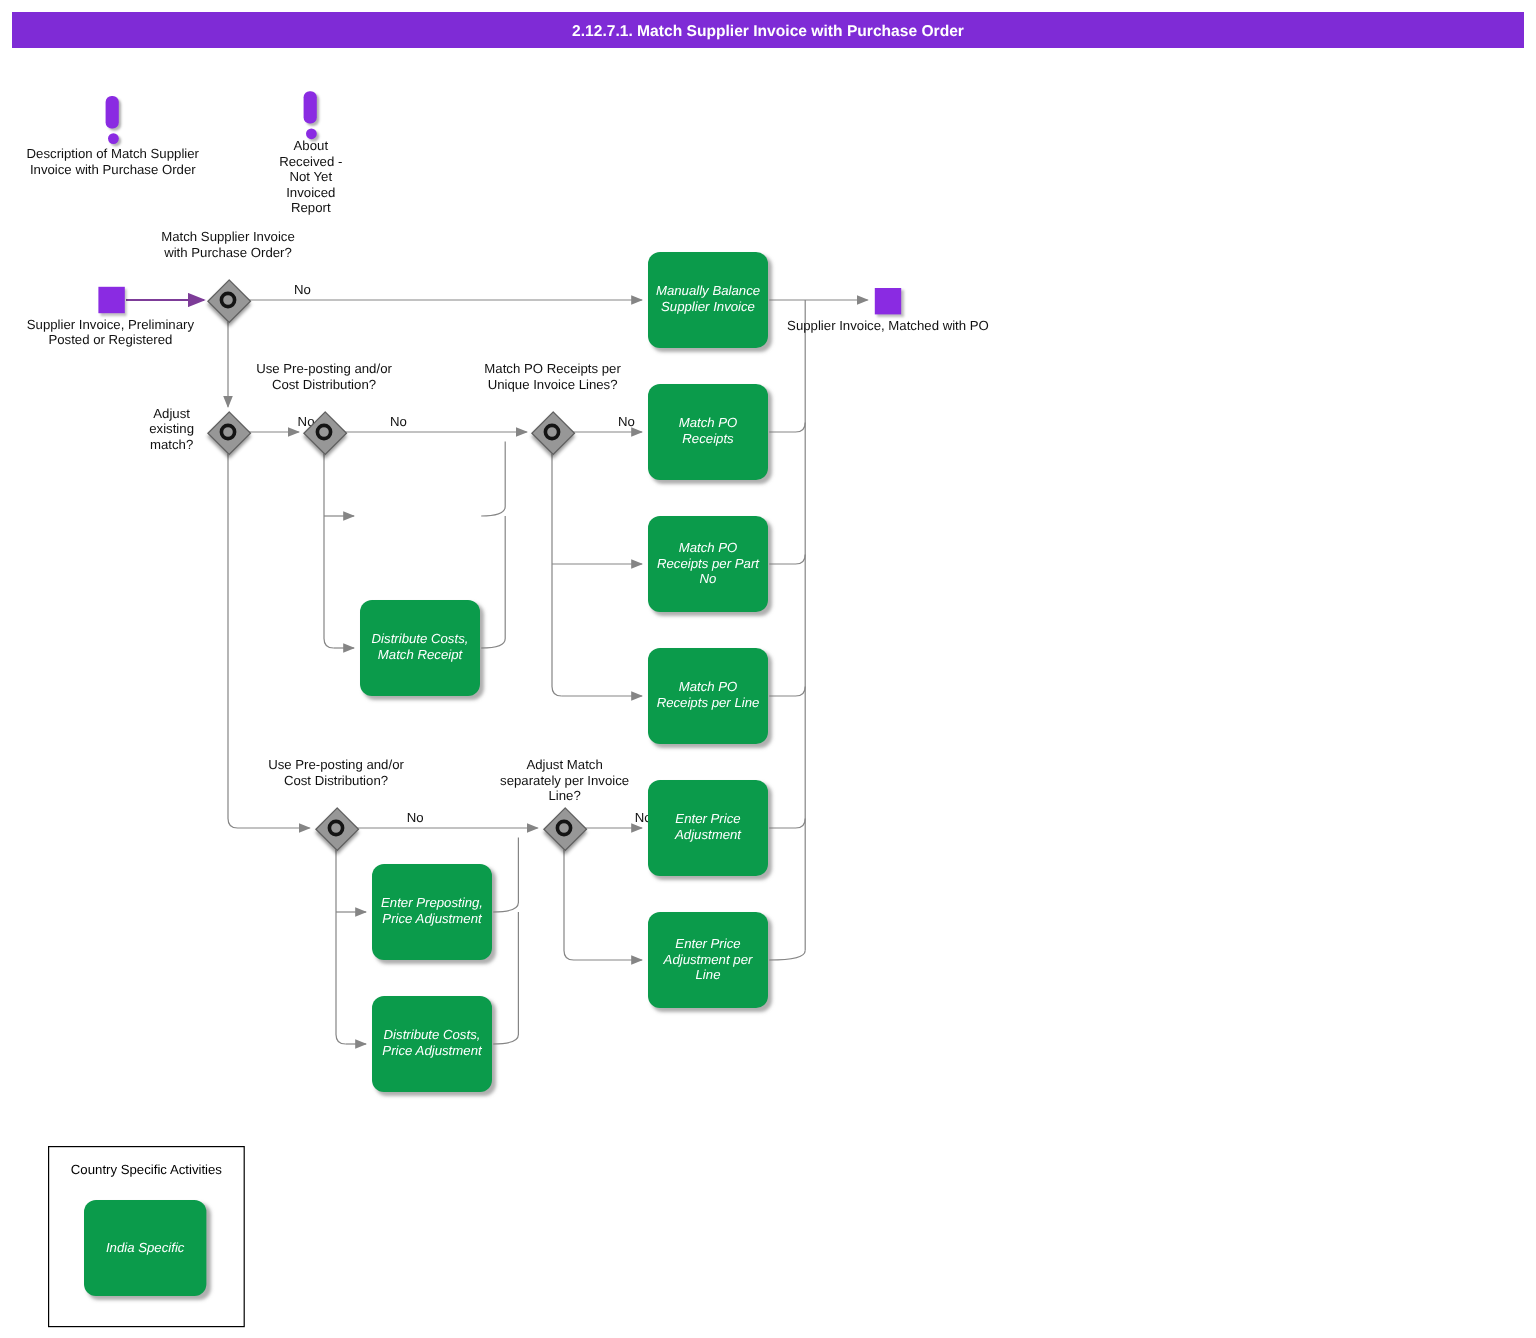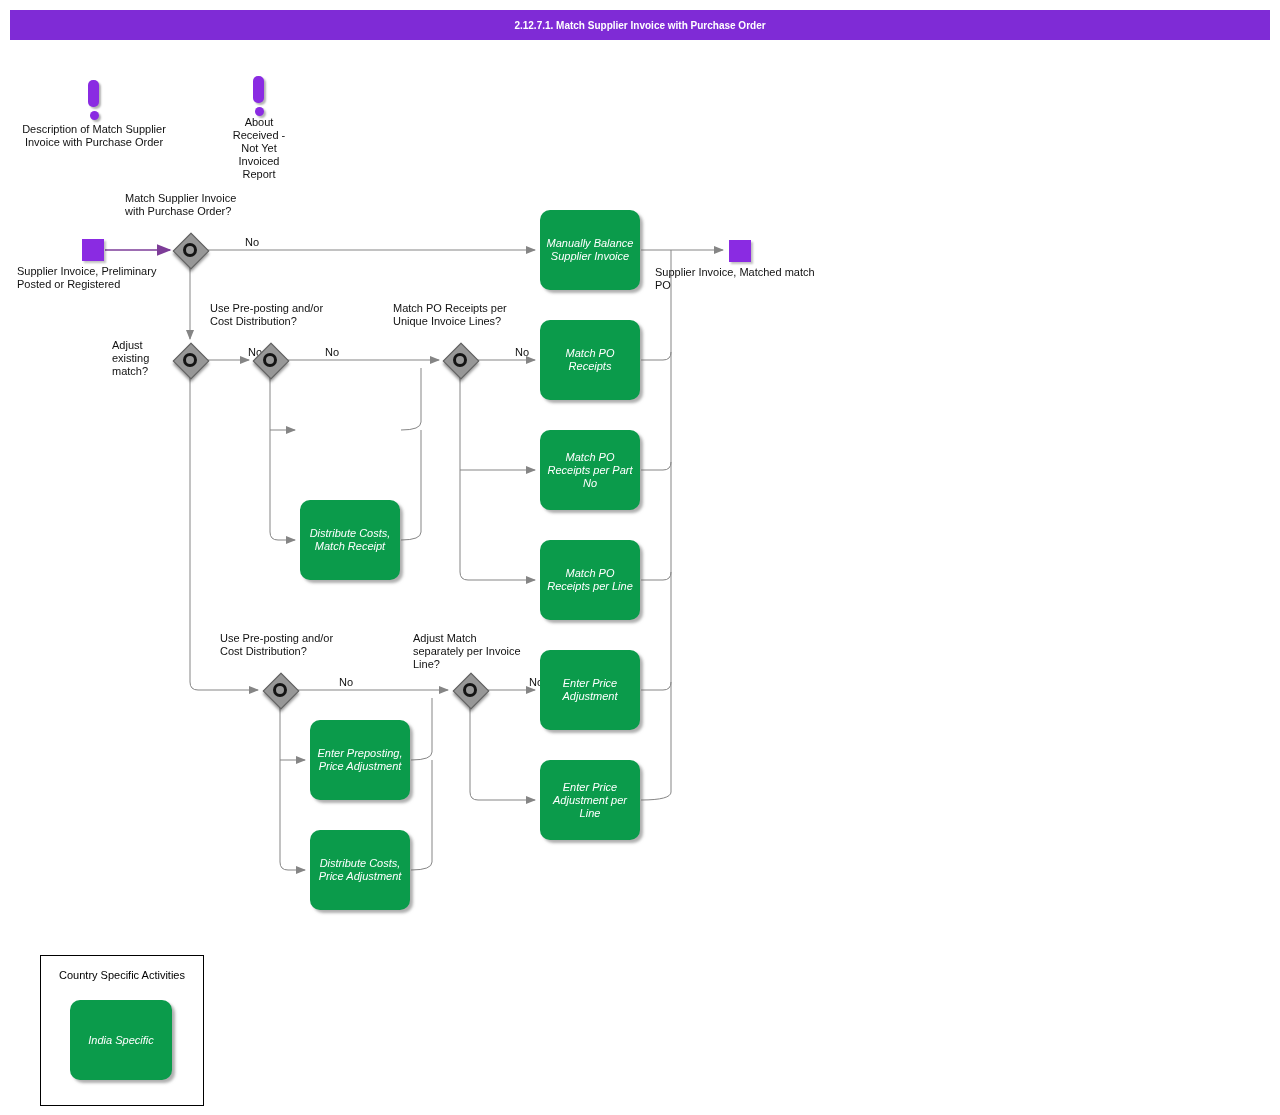--- a/index.html
+++ b/index.html
@@ -2,32 +2,32 @@
 <html style="--title_bg: #7f2bd6; --node_purple: #8a2be2; --activity_green: #0b9b4b; --connector: #858585; --diamond_fill: #979797; --start_arrow: #7d3c98;"><head>
 <meta charset="utf-8">
 <style>
   html,body{margin:0;padding:0;background:#ffffff;}
   .canvas{
     position:relative;width:1280px;height:1115px;background:#ffffff;overflow:hidden;
     font-family:"Liberation Sans", "DejaVu Sans", sans-serif;font-size:11px;color:#111;
   }
   .titlebar{
     position:absolute;left:10px;top:10px;width:1260px;height:30px;
-    background:var(--title_bg,#7f2bd6);color:#fff;font-weight:bold;font-size:10px;
+    background:var(--title_bg,#7f2bd6);color:#fff;font-weight:bold;font-size:13px;
     display:flex;align-items:center;justify-content:center;
   }
   svg.wires{position:absolute;left:0;top:0;width:1280px;height:1115px;}
   .conn{stroke:var(--connector,#858585);stroke-width:1;fill:none;}
   .conn-purple{stroke:var(--start_arrow,#7d3c98);stroke-width:1.5;fill:none;}
   .mk-gray{fill:var(--connector,#858585);}
   .mk-purple{fill:var(--start_arrow,#7d3c98);}
 
   .sq{position:absolute;width:22px;height:22px;background:var(--node_purple,#8a2be2);
       box-shadow:2px 2px 2px rgba(0,0,0,0.25);}
-  .lbl{position:absolute;text-align:left;line-height:13px;color:#111;}
+  .lbl{position:absolute;text-align:center;line-height:13px;color:#111;}
   .no-lbl{position:absolute;color:#111;padding-left:36px;}
 
   .diamond{position:absolute;width:34px;height:34px;}
   .diamond .shape{position:absolute;left:5px;top:5px;width:24px;height:24px;
       transform:rotate(45deg);background:var(--diamond_fill,#979797);
       border:1px solid #5f5f5f;box-shadow:2px 2px 3px rgba(0,0,0,0.4);}
   .diamond .ring{position:absolute;left:10px;top:10px;width:14px;height:14px;
       border:3.5px solid #141414;border-radius:50%;box-sizing:border-box;}
 
   .activity{
@@ -124,21 +124,21 @@
   <div class="excl" style="left:248px;top:76px;">
     <div class="bar"></div>
     <div class="dot"></div>
   </div>
   <div class="note-lbl" style="left:224px;top:116px;width:70px;">About Received - Not Yet Invoiced Report</div>
 
   <div class="sq" style="left:82px;top:239px;"></div>
   <div class="lbl" style="left:17px;top:265px;width:150px;">Supplier Invoice, Preliminary Posted or Registered</div>
 
   <div class="sq" style="left:729px;top:240px;"></div>
-  <div class="lbl" style="left:655px;top:266px;width:170px;">Supplier Invoice, Matched match PO</div>
+  <div class="lbl" style="left:655px;top:266px;width:170px;">Supplier Invoice, Matched with PO</div>
 
   <div class="lbl" style="left:125px;top:192px;width:130px;">Match Supplier Invoice with Purchase Order?</div>
   <div class="diamond" style="left:173px;top:233px;">
     <div class="shape"></div>
       <div class="ring"></div>
   </div>
   <div class="no-lbl" style="left:209px;top:236px;">No</div>
 
   <div class="lbl" style="left:112px;top:339px;width:62px;">Adjust existing match?</div>
   <div class="diamond" style="left:173px;top:343px;">

